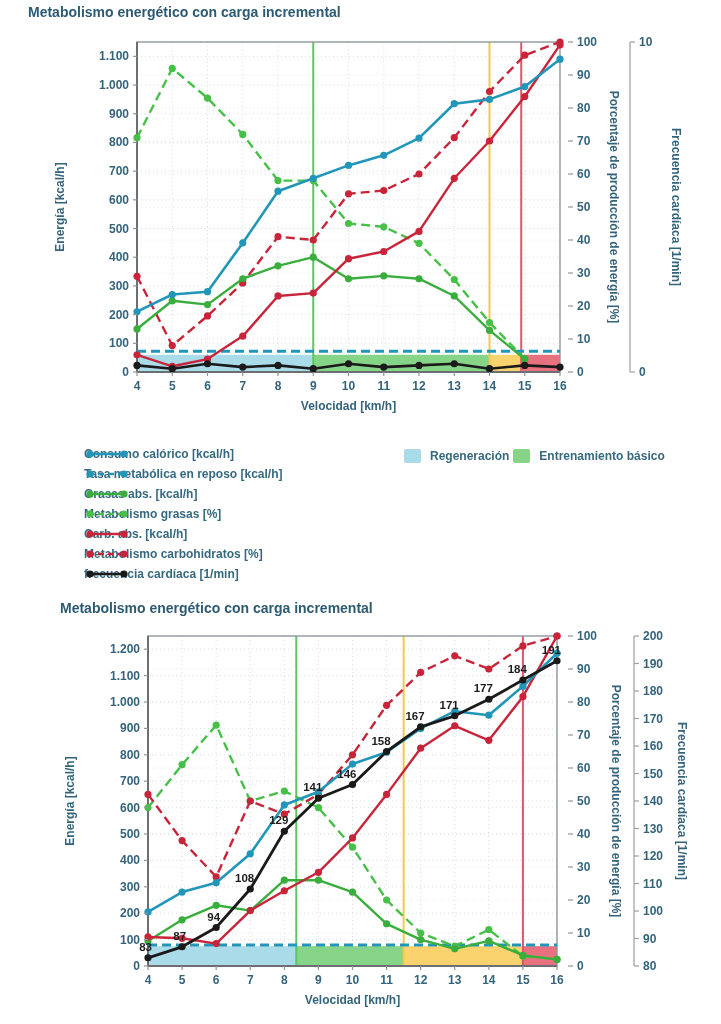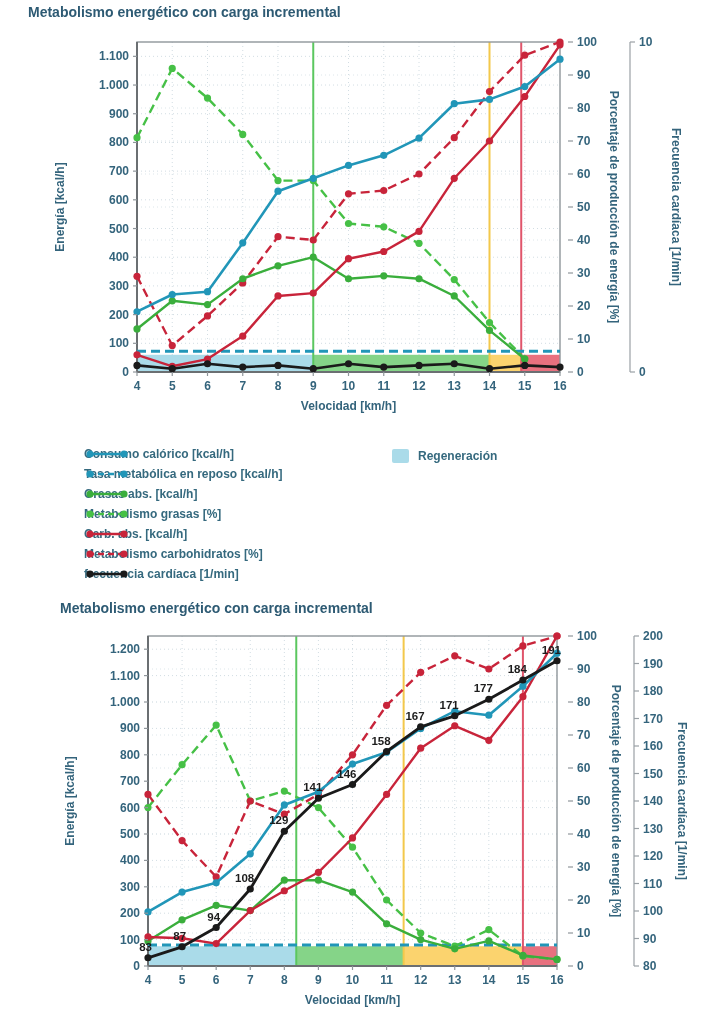--- a/index.html
+++ b/index.html
@@ -9,21 +9,21 @@
   #c1-title{top:4px;left:28px;}
   #c2-title{top:600px;left:60px;}
   svg{position:absolute;left:0;display:block;}
   #chart-svg-0{top:22px;}
   #chart-svg-1{top:620px;}
   svg text{font-family:"Liberation Sans",sans-serif;}
   .tick-label{font-size:12px;font-weight:700;fill:#34647c;}
   .axis-title{font-size:12px;font-weight:700;fill:#34647c;}
   .hr-point-label{font-size:11.5px;font-weight:700;fill:#1d1d1d;}
   .legend{position:absolute;top:446px;left:84px;display:flex;flex-direction:column;gap:5px;}
-  .legend-zones{position:absolute;top:448px;left:392px;display:flex;flex-direction:row;gap:4px;}
+  .legend-zones{position:absolute;top:448px;left:404px;display:flex;flex-direction:row;gap:4px;}
   .legend-row{display:flex;align-items:center;gap:9px;height:15px;}
   .legend-label{font-size:12px;font-weight:700;color:#35697e;white-space:nowrap;}
   .zone-swatch{width:17px;height:14px;border-radius:2px;flex:0 0 auto;}
 </style>
 </head>
 <body>
 
 <div class="page">
 
   <h2 id="c1-title" class="chart-title">Metabolismo energético con carga incremental</h2>
@@ -290,20 +290,24 @@
           <circle cx="6" cy="6" r="3.6" fill="#1a1a1a"></circle>
           <circle cx="40" cy="6" r="3.6" fill="#1a1a1a"></circle>
         </svg>
         <span class="legend-label">frecuencia cardíaca [1/min]</span>
       </div>
     </div>
   <div class="legend-zones" id="legend-zones">
       <div class="legend-row">
         <span class="zone-swatch" style="background: rgb(170, 219, 233);"></span>
         <span class="legend-label">Regeneración</span>
+      </div>
+      <div class="legend-row">
+        <span class="zone-swatch" style="background: rgb(133, 212, 136);"></span>
+        <span class="legend-label">Entrenamiento básico</span>
       </div>
     </div>
 
   <h2 id="c2-title" class="chart-title">Metabolismo energético con carga incremental</h2>
   <svg id="chart-svg-1" width="721" height="404" viewBox="0 0 721 404">
       <line x1="182.08333333333331" y1="16" x2="182.08333333333331" y2="346" stroke="#d2dde3" stroke-width="1" stroke-dasharray="1 3"></line>
       <line x1="216.16666666666666" y1="16" x2="216.16666666666666" y2="346" stroke="#d2dde3" stroke-width="1" stroke-dasharray="1 3"></line>
       <line x1="250.25" y1="16" x2="250.25" y2="346" stroke="#d2dde3" stroke-width="1" stroke-dasharray="1 3"></line>
       <line x1="284.3333333333333" y1="16" x2="284.3333333333333" y2="346" stroke="#d2dde3" stroke-width="1" stroke-dasharray="1 3"></line>
       <line x1="318.4166666666667" y1="16" x2="318.4166666666667" y2="346" stroke="#d2dde3" stroke-width="1" stroke-dasharray="1 3"></line>

